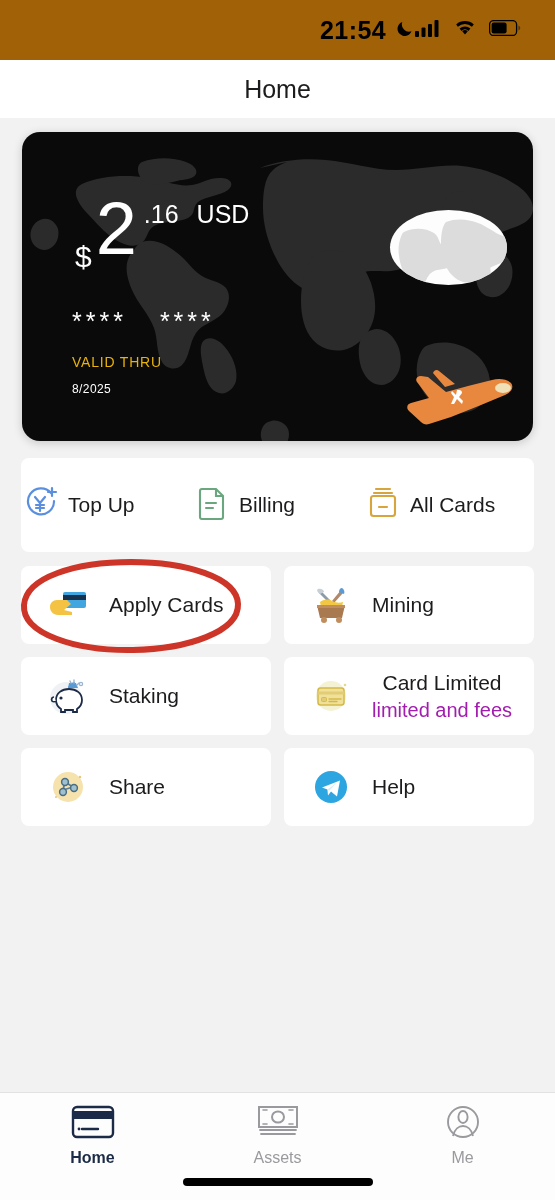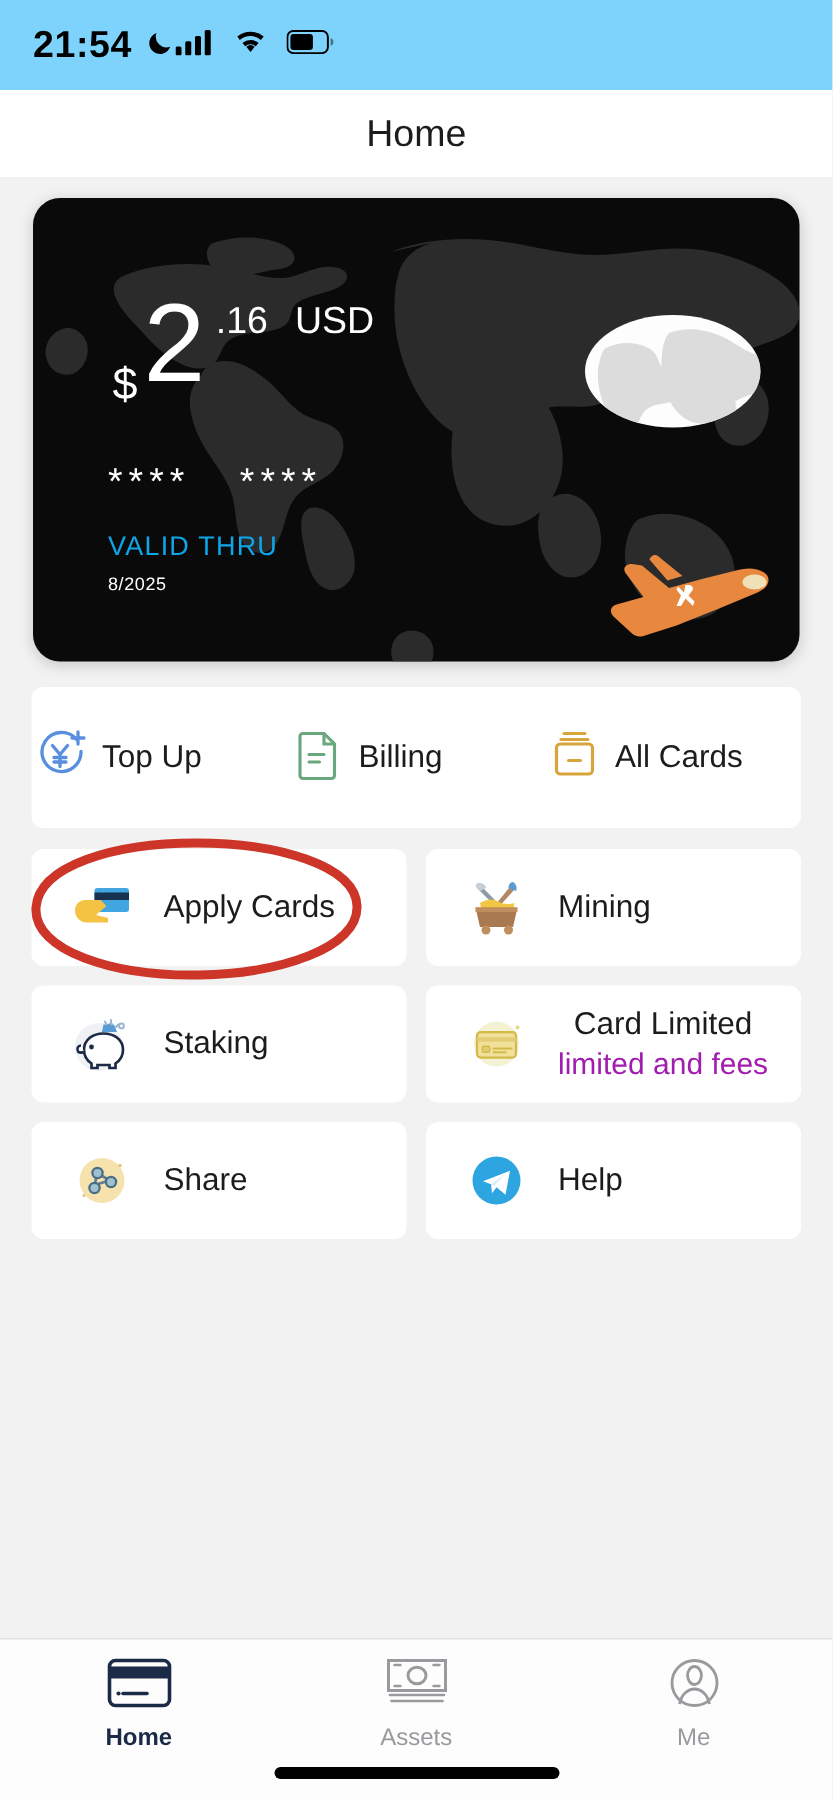--- a/index.html
+++ b/index.html
@@ -7,23 +7,23 @@
     width: 555px; height: 1200px;
     background: #f2f2f2;
     font-family: "Liberation Sans", sans-serif;
     overflow: hidden;
   }
   .phone { position: relative; width: 555px; height: 1200px; background: #f2f2f2; }
 
   
   .statusbar {
     position: absolute; top: 0; left: 0; width: 555px; height: 60px;
-    background: #7dd3fc;
-    display: flex; align-items: center; justify-content: flex-start;
-    padding: 0 22px;
+    background: #a16207;
+    display: flex; align-items: center; justify-content: flex-end;
+    padding: 0 34px;
   }
   .sb-left { display: flex; align-items: center; gap: 9px; }
   .sb-time { font-size: 25px; font-weight: bold; color: #000; letter-spacing: 0.4px; }
   .sb-right { display: flex; align-items: center; gap: 12px; }
 
   
   .navbar {
     position: absolute; top: 60px; left: 0; width: 555px; height: 58px;
     background: #ffffff;
     display: flex; align-items: center; justify-content: center;
@@ -47,21 +47,21 @@
   .bal-dec { font-size: 25px; line-height: 1; margin-top: 8px; margin-left: 8px; }
   .bal-code { font-size: 25px; line-height: 1; margin-top: 8px; margin-left: 18px; text-align: right; }
 
   .card-mask {
     position: absolute; left: 50px; top: 175px;
     color: #ffffff; font-size: 25px; letter-spacing: 4px;
   }
   .card-mask span { margin-right: 22px; }
   .valid-label {
     position: absolute; left: 50px; top: 222px;
-    color: #0ea5e9; font-size: 18px; letter-spacing: 0.8px;
+    color: #eab308; font-size: 14px; letter-spacing: 0.8px;
   }
   .valid-date {
     position: absolute; left: 50px; top: 250px;
     color: #ffffff; font-size: 12px; letter-spacing: 0.4px;
   }
   .globe-logo {
     position: absolute; right: 26px; top: 78px;
     width: 117px; height: 75px;
     background: #fdfdfd; border-radius: 50%/50%;
     overflow: hidden;

